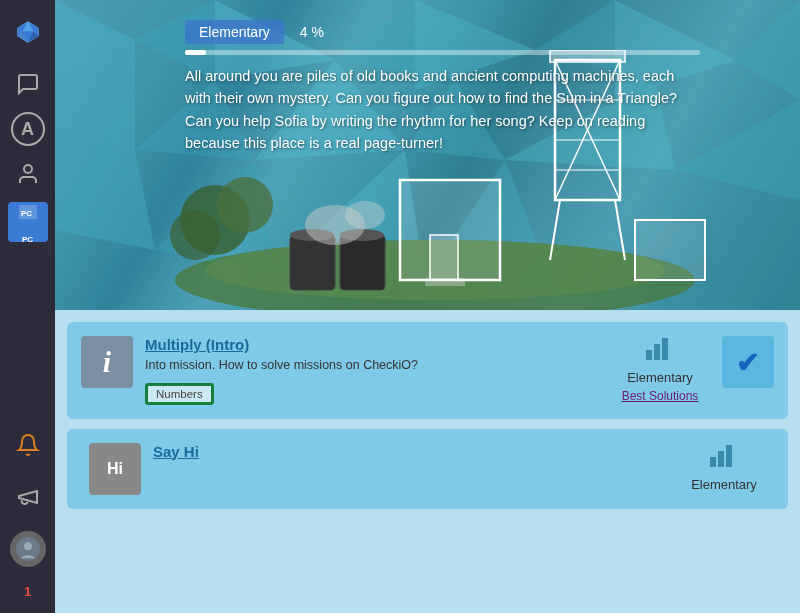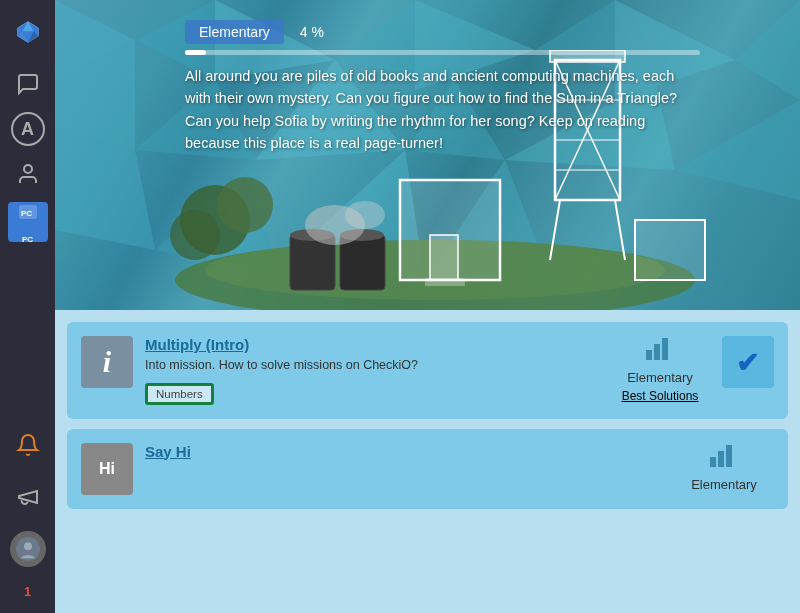--- a/index.html
+++ b/index.html
@@ -197,20 +197,21 @@
     }
     .mission-icon-box.info {
       background: #7a8fa0;
       font-size: 28px;
       font-style: italic;
       font-family: serif;
     }
     .mission-icon-box.hi {
       background: #888;
       font-size: 16px;
+      margin-left: 8px;
     }
 
     .mission-content {
       flex: 1;
     }
     .mission-title {
       color: #1a6a9a;
       font-size: 15px;
       font-weight: bold;
       text-decoration: underline;
@@ -247,21 +248,21 @@
     .bars-icon {
       font-size: 22px;
       color: #3a8ab0;
     }
     .difficulty-label {
       font-size: 13px;
       color: #333;
       font-weight: 500;
     }
     .best-solutions-link {
-      color: #000000;
+      color: #701a75;
       font-size: 12px;
       text-decoration: underline;
       cursor: pointer;
     }
 
     .mission-check {
       width: 52px;
       height: 52px;
       background: #5ab8e0;
       border-radius: 4px;

